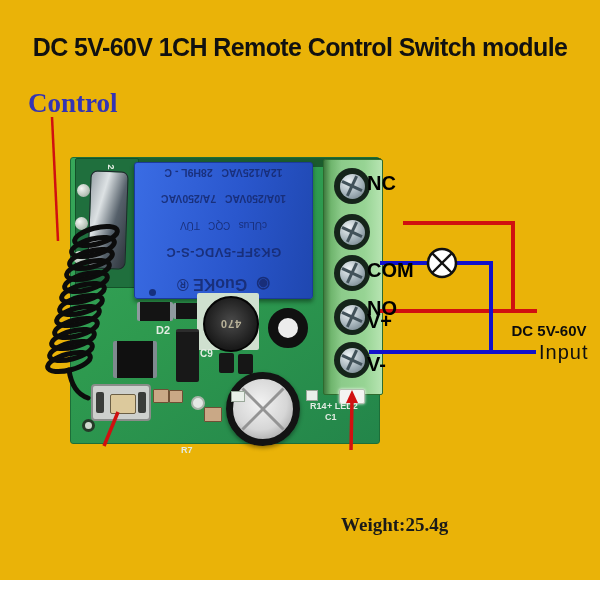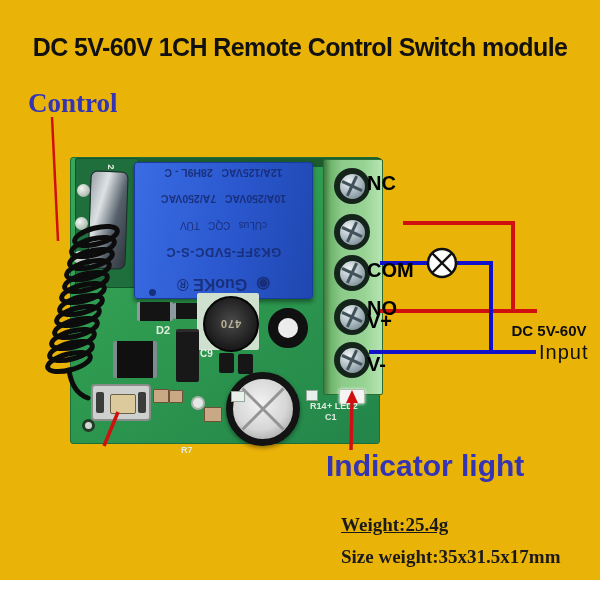--- a/index.html
+++ b/index.html
@@ -15,21 +15,21 @@
   .learn-label{position:absolute;left:58px;top:443px;font-size:30px;font-weight:bold;
          color:var(--label-blue);letter-spacing:0px;}
   .ind-label{position:absolute;left:326px;top:449px;font-size:30px;font-weight:bold;
          color:var(--label-blue);}
   .dc-label{position:absolute;left:505px;top:322px;width:88px;text-align:center;
          font-size:15px;font-weight:bold;color:#0d0d0d;white-space:nowrap;}
   .input-label{position:absolute;left:539px;top:341px;font-size:20px;color:#101010;
          letter-spacing:1px;}
   .spec{position:absolute;left:341px;font-family:"Liberation Serif",serif;
         font-weight:bold;font-size:19px;color:#1a1a1a;}
-  .spec-weight{top:514px;text-decoration:underline;}
+  .spec-weight{top:514px;}
   .spec-size{top:546px;}
 
   
   .pcb{position:absolute;left:70px;top:157px;width:308px;height:285px;z-index:2;
        background:linear-gradient(145deg,#37a75a 0%,#2e9a4f 45%,#23854a 100%);
        border:1px solid #1d6e38;border-radius:3px;}
   .pcb *{position:absolute;}
   .topstrip{left:58px;top:0;width:252px;height:9px;background:rgba(5,25,10,.5);}
   .subboard{left:4px;top:0;width:62px;height:128px;background:#1f6f3d;
             border:1px solid #135229;border-radius:2px;}
@@ -255,17 +255,15 @@
     <polygon points="346,403 358,403 352,390" fill="#d01010"></polygon>
     <g>
       <circle cx="442" cy="263" r="14" fill="#ffffff" stroke="#111" stroke-width="2.6"></circle>
       <line class="lampline" x1="432" y1="253" x2="452" y2="273"></line>
       <line class="lampline" x1="452" y1="253" x2="432" y2="273"></line>
     </g>
   </svg>
 
   <div class="dc-label">DC 5V-60V</div>
   <div class="input-label">Input</div>
-  <div class="ind-label">Indicator light</div>
   <div class="spec spec-weight">Weight:25.4g</div>
-  <div class="spec spec-size">Size weight:35x31.5x17mm</div>
 
 </div>
 
 </body></html>

